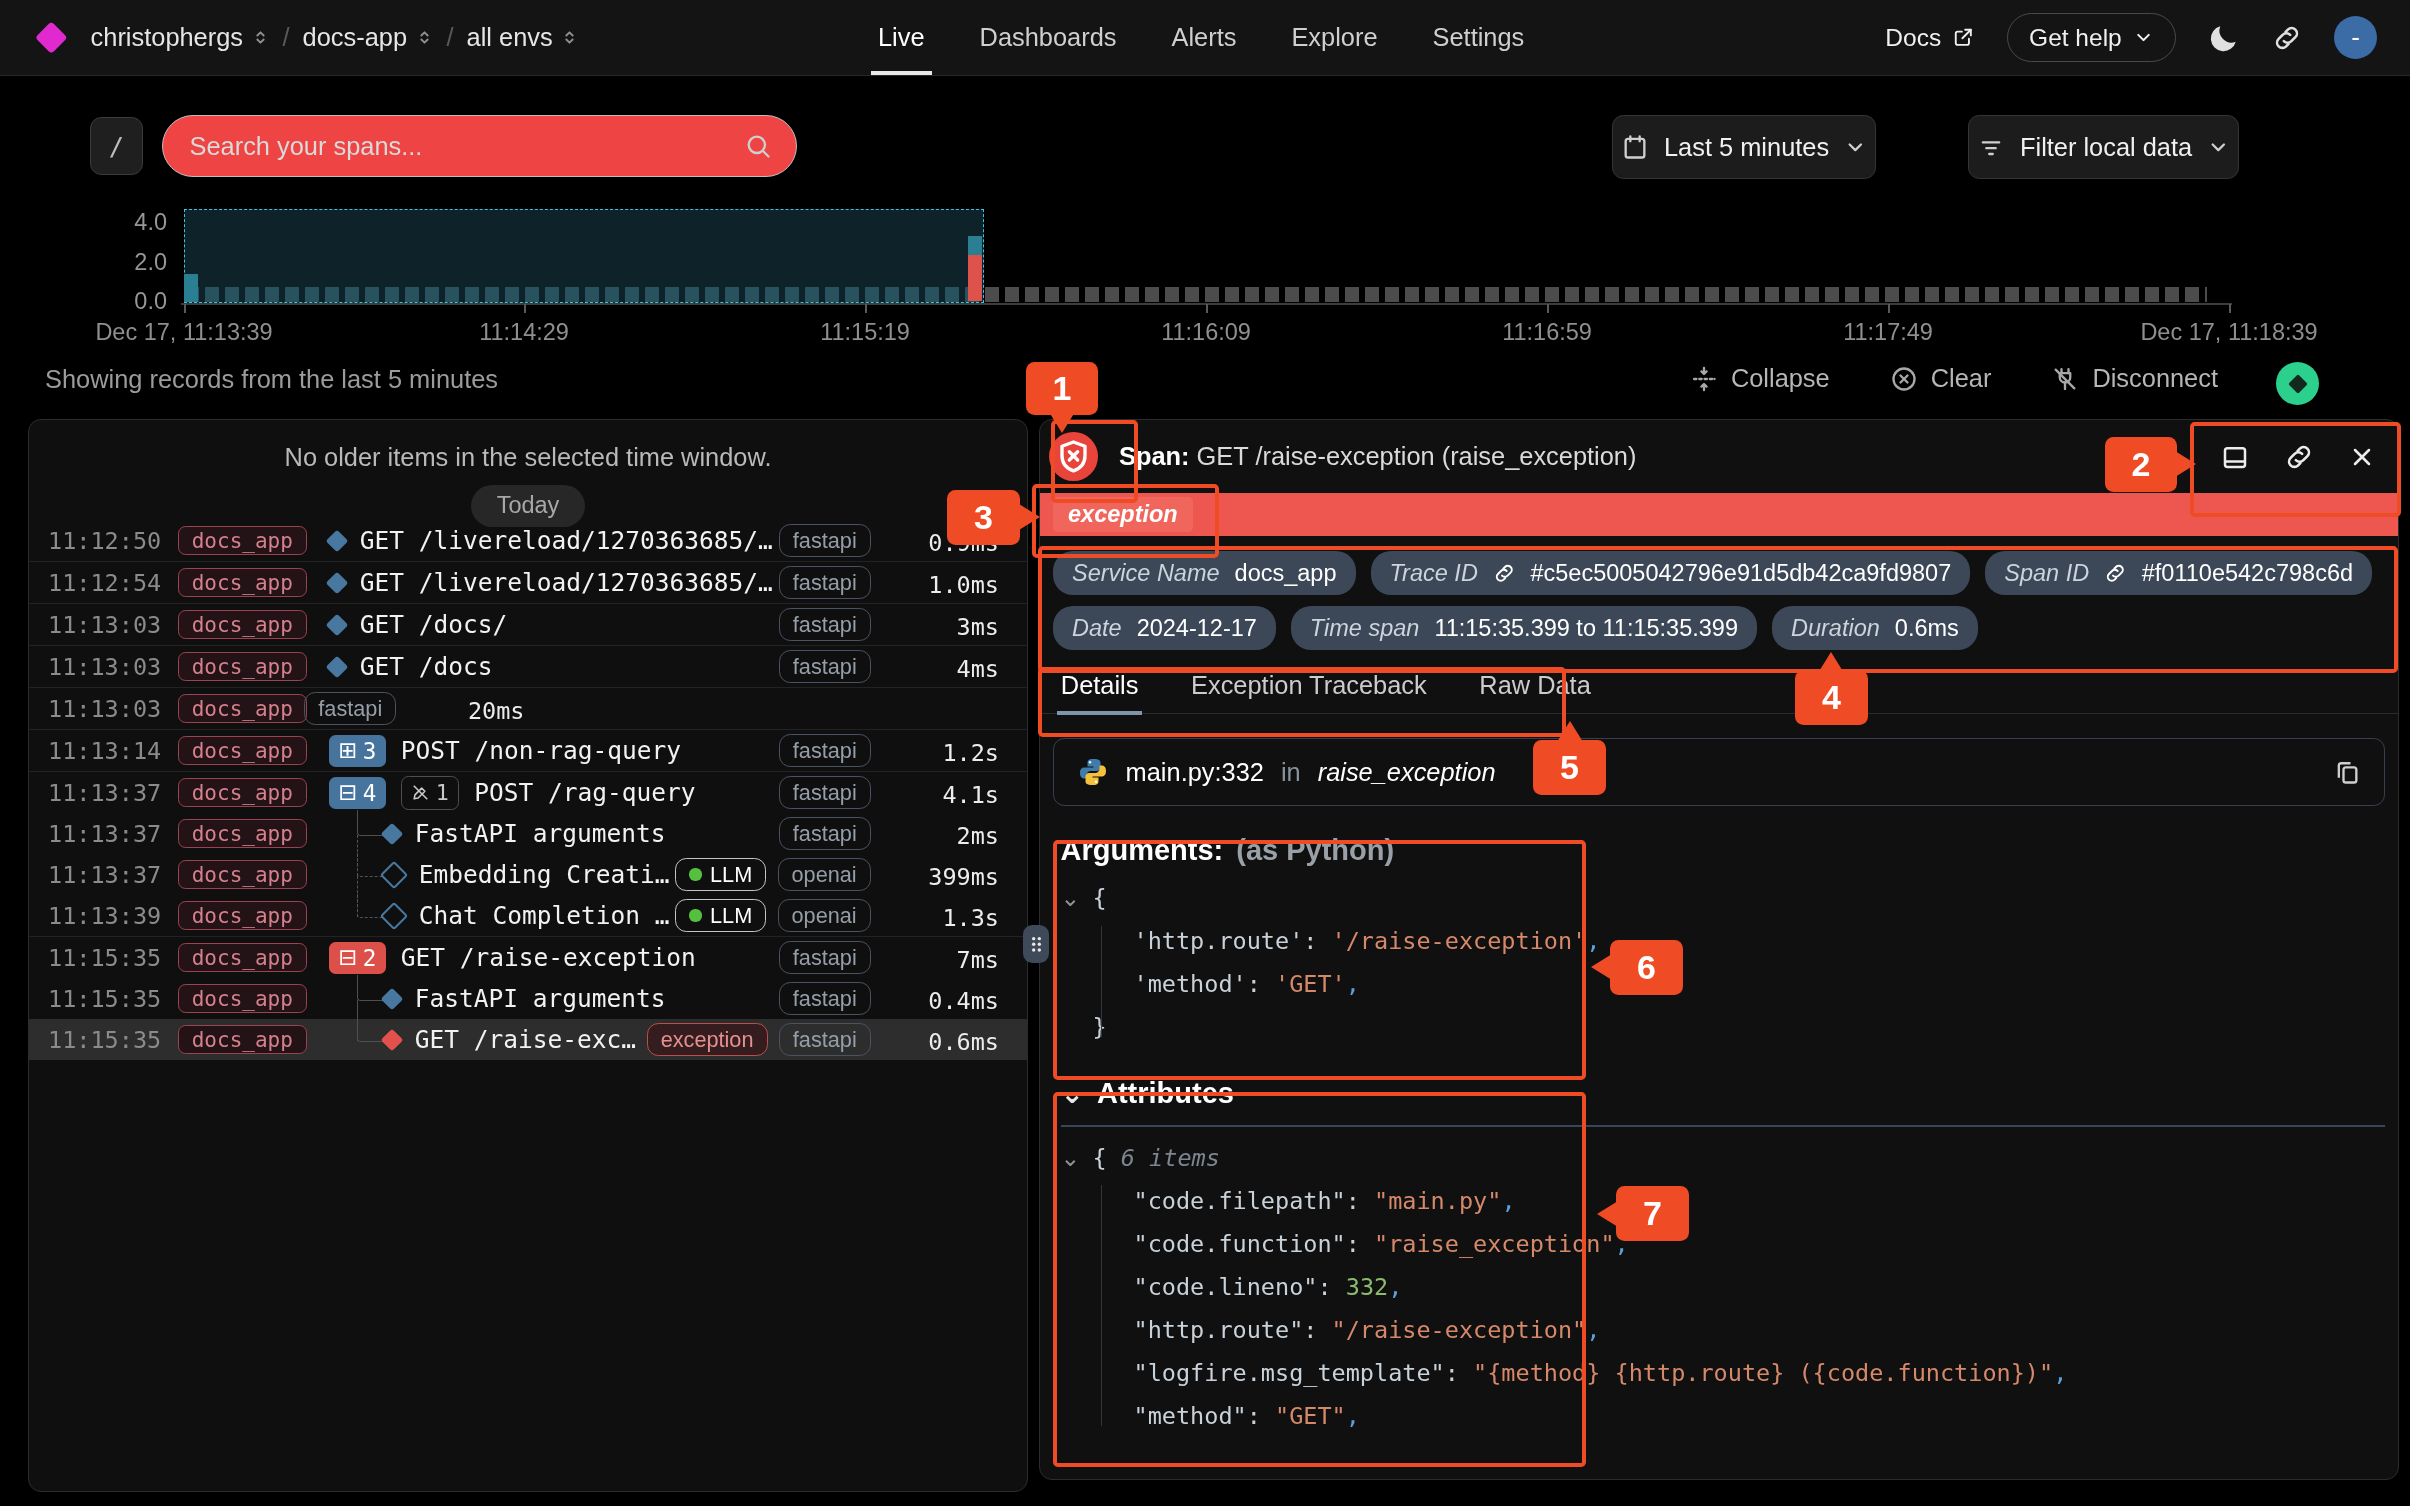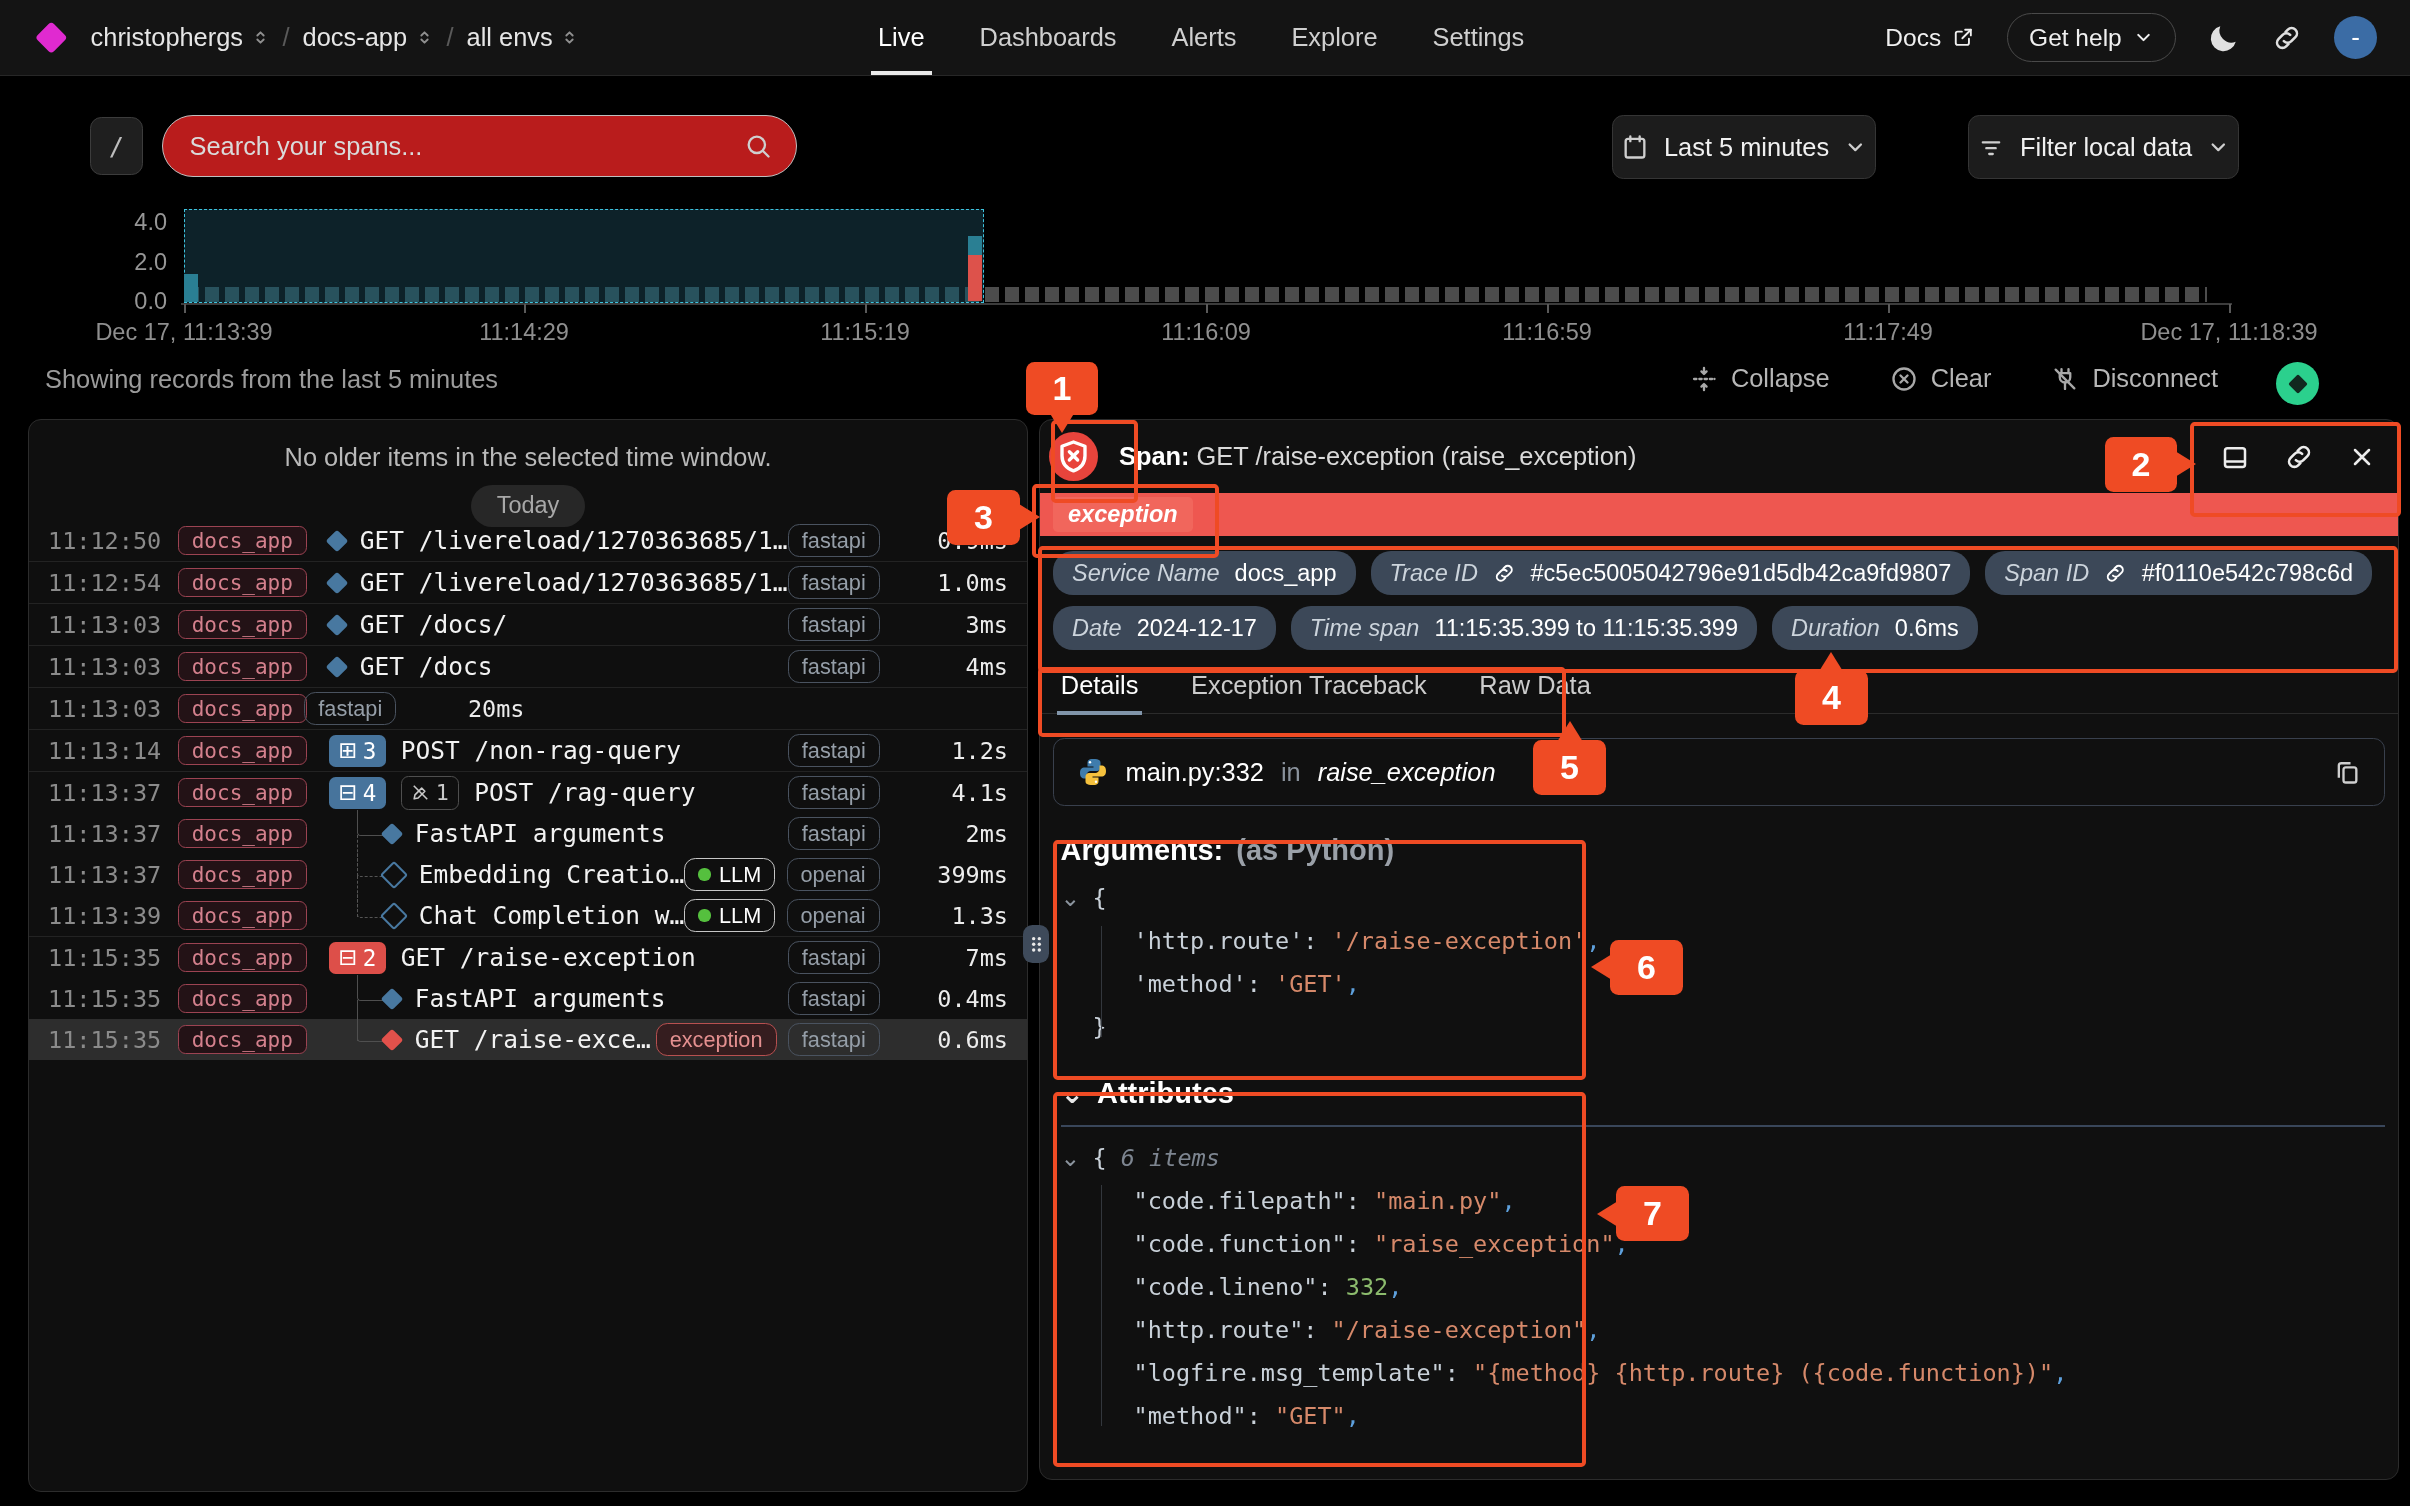--- a/index.html
+++ b/index.html
@@ -27,21 +27,21 @@
   .gethelp{display:flex;align-items:center;gap:11.3px;font-size:24.5px;color:#f0f0f0;
            border:1.9px solid #4a4a4a;border-radius:24.5px;padding:9.4px 21px;cursor:pointer;}
   .navicon{color:#e0e0e0;cursor:pointer;}
   .avatar{width:43px;height:43px;border-radius:50%;background:#3b6ca5;color:#fff;
           display:flex;align-items:center;justify-content:center;font-size:26px;cursor:pointer;}
 
   
   .keyhint{position:absolute;left:90px;top:117px;width:51px;height:56px;background:#1f1f1f;
            border:1.9px solid #3c3c3c;border-radius:11.3px;color:#bdbdbd;font-size:25.4px;
            display:flex;align-items:center;justify-content:center;}
-  .searchbox{position:absolute;left:162px;top:115px;width:584px;height:60px;background:#b91c1c;
+  .searchbox{position:absolute;left:162px;top:115px;width:584px;height:60px;background:#ef4444;
              border:1.9px solid #bfbfbf;border-radius:32px;display:flex;align-items:center;padding:0 24.5px;}
   .searchbox input{flex:1;background:transparent;border:none;outline:none;color:#e6e6e6;
                    font-size:25.4px;font-family:"Liberation Sans",sans-serif;}
   .searchbox input::placeholder{color:#dadada;}
   .searchbox .icn{color:#cfcfcf;}
   .tool-btn{position:absolute;top:115px;height:62px;background:#1c1c1c;border:1.9px solid #353535;
             border-radius:11.3px;display:flex;align-items:center;gap:15px;padding:0 8px;
             font-size:25.4px;color:#f0f0f0;cursor:pointer;}
   .tool-btn .icn{color:#cfcfcf;}
   #timeRangeBtn{left:1612px;}
@@ -89,21 +89,21 @@
   .dmd.red{background:#e2514b;}
   .cbadge{height:32px;border-radius:6.6px;display:flex;align-items:center;gap:5.6px;padding:0 9.4px;
           color:#fff;flex:none;cursor:pointer;}
   .cbadge.blue{background:#47749c;}
   .cbadge.red{background:#dd4f49;}
   .cbadge .glyph{font-family:"DejaVu Sans",sans-serif;font-size:22.6px;line-height:1;}
   .cbadge .cnt{font-size:22.6px;}
   .pencilbadge{height:32px;border:1.9px solid #4f4f4f;border-radius:7.5px;display:flex;align-items:center;
                gap:5.6px;padding:0 9.4px;color:#c9c9c9;font-size:21.7px;flex:none;}
   .sname{white-space:nowrap;overflow:hidden;text-overflow:ellipsis;color:#f2f2f2;font-size:24.5px;}
-  .srow-right{display:flex;align-items:center;gap:11.3px;margin-right:19px;flex:none;}
+  .srow-right{display:flex;align-items:flex-end;gap:11.3px;margin-right:28px;flex:none;}
   .tagpill{border-radius:11.3px;padding:2.8px 13px;font-size:21.7px;white-space:nowrap;}
   .tag-neutral{border:1.9px solid #4a5360;color:#959ea8;}
   .tag-llm{border:1.9px solid #c6c6c6;color:#fff;display:flex;align-items:center;gap:8.5px;}
   .tag-llm i{width:12.2px;height:12.2px;border-radius:50%;background:#55c03e;display:block;}
   .tag-exc{border:1.9px solid #b85050;color:#e49090;background:#351d1f;}
   .dur{width:117px;text-align:right;color:#ececec;font-size:23.5px;}
   .conn-el{position:absolute;width:26px;height:24.5px;top:-2.8px;border-left:1.9px solid #4f4f4f;
            border-bottom:1.9px solid #4f4f4f;border-bottom-left-radius:3.8px;left:28px;}
   .conn-el.dashed{border-left-style:dashed;border-bottom-style:dashed;border-color:#555;}
   .conn-tail{position:absolute;width:1.9px;top:21.7px;bottom:-21.7px;border-left:1.9px solid #4f4f4f;left:28px;}

